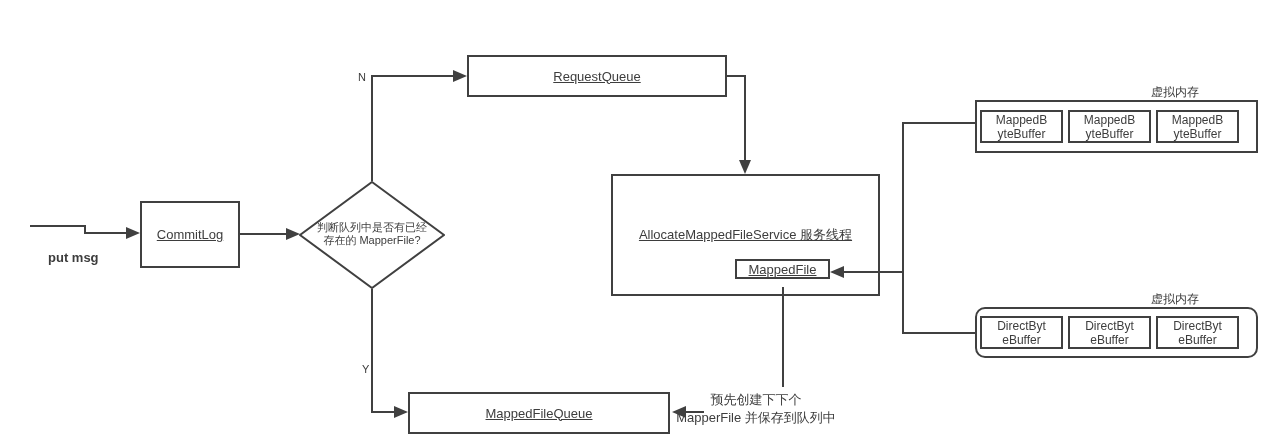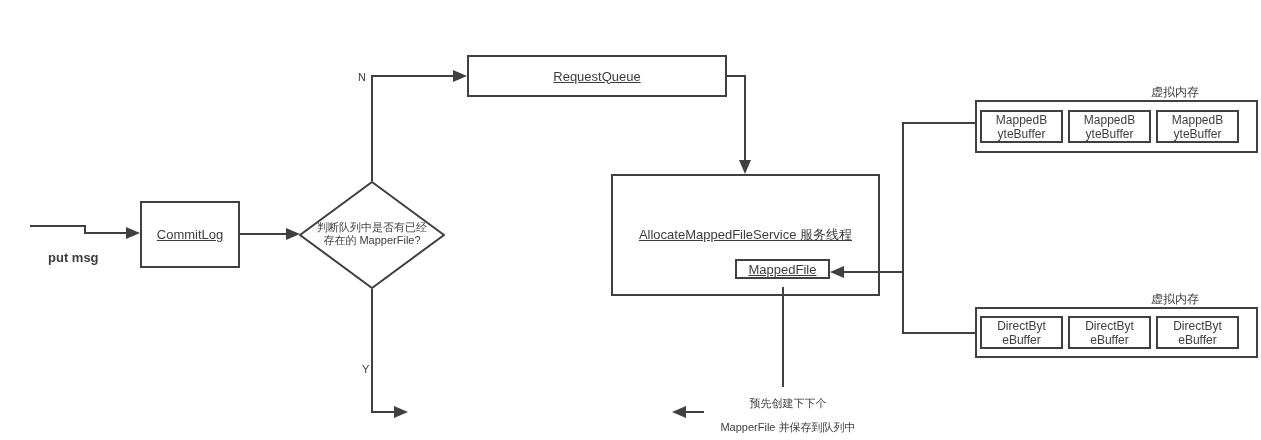--- a/index.html
+++ b/index.html
@@ -48,22 +48,22 @@
     gap:5px;padding-left:3px;
   }
   .mem-box{
     border:2px solid var(--line);
     width:83px;height:33px;
     display:flex;align-items:center;justify-content:center;
     font-size:12px;line-height:14px;text-align:center;white-space:pre-line;
   }
   .mem-title{position:absolute;width:120px;text-align:right;font-size:12px;}
   .note{
-    position:absolute;left:698px;top:391px;width:180px;
-    font-size:11px;line-height:24px;text-align:center;white-space:pre-line;
+    position:absolute;left:666px;top:391px;width:180px;
+    font-size:13px;line-height:18px;text-align:center;white-space:pre-line;
   }
   .y-label{background:var(--bg);padding:0 2px;}
 </style>
 </head>
 <body>
 
 <div class="canvas">
 
   <div class="ln" style="left:30px;top:225px;width:56px;height:2px;"></div>
   <div class="ln" style="left:84px;top:225px;width:2px;height:9px;"></div>
@@ -107,34 +107,35 @@
   <div class="mem-outer" style="left:975px;top:100px;width:283px;height:53px;">
     <div class="mem-box">MappedB
 yteBuffer</div>
     <div class="mem-box">MappedB
 yteBuffer</div>
     <div class="mem-box">MappedB
 yteBuffer</div>
   </div>
 
   <div class="mem-title" style="left:1079px;top:291px;">虚拟内存</div>
-  <div class="mem-outer" style="left:975px;top:307px;width:283px;height:51px;">
+  <div class="mem-outer" style="left:975px;top:307px;width:283px;height:51px;border-radius:10px;">
     <div class="mem-box">DirectByt
 eBuffer</div>
     <div class="mem-box">DirectByt
 eBuffer</div>
     <div class="mem-box">DirectByt
 eBuffer</div>
   </div>
 
   <div class="ln" style="left:371px;top:289px;width:2px;height:124px;"></div>
   <div class="lbl f11 y-label" style="left:360px;top:363px;">Y</div>
   <div class="ln" style="left:371px;top:411px;width:24px;height:2px;"></div>
   <div class="ah ah-right" style="left:394px;top:406px;"></div>
 
+  <div class="box" style="left:408px;top:392px;width:262px;height:42px;">MappedFileQueue</div>
 
   <div class="ln" style="left:782px;top:287px;width:2px;height:100px;"></div>
   <div class="note">预先创建下下个
 MapperFile 并保存到队列中</div>
   <div class="ln" style="left:686px;top:411px;width:18px;height:2px;"></div>
   <div class="ah ah-left" style="left:672px;top:406px;"></div>
 
 </div>
 
 </body></html>

